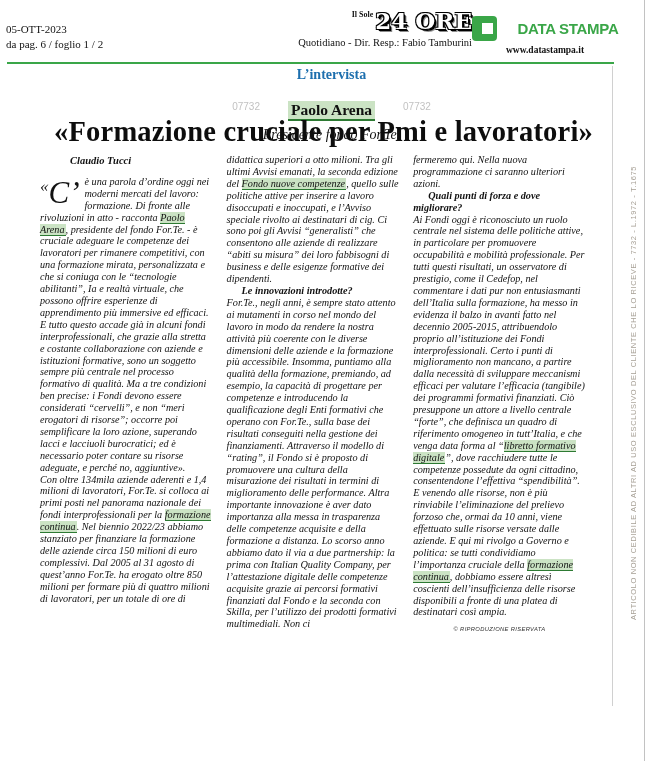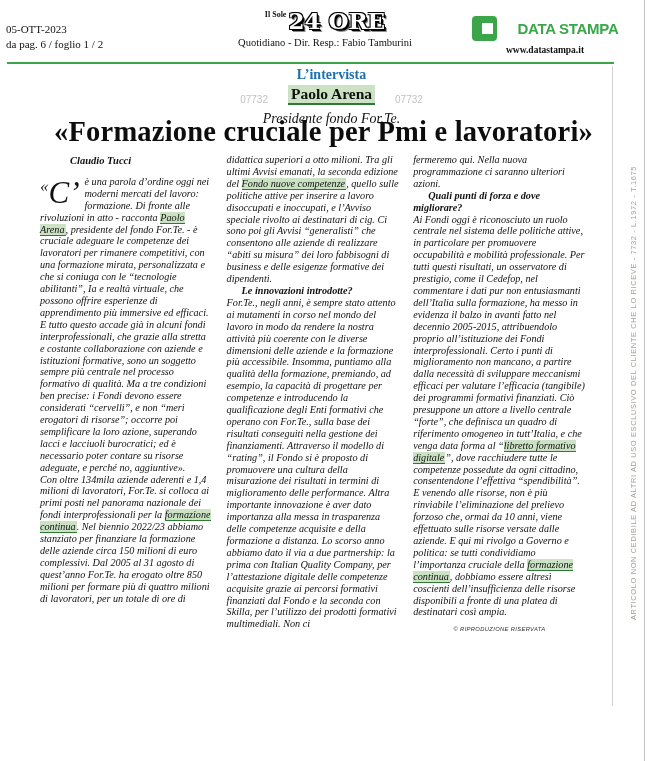--- a/index.html
+++ b/index.html
@@ -4,40 +4,40 @@
 <style>
   html,body{margin:0;padding:0;}
   body{
     width:647px;height:761px;background:#ffffff;overflow:hidden;
     font-family:"Liberation Serif", serif;color:#111;position:relative;
   }
   .page{position:absolute;inset:0;}
 
   
   .hdr-left{position:absolute;left:6px;top:22px;font-size:11px;line-height:15px;}
-  .hdr-center{position:absolute;left:160px;top:2px;width:330px;text-align:center;}
+  .hdr-center{position:absolute;left:142px;top:2px;width:330px;text-align:right;}
   .masthead{white-space:nowrap;line-height:26px;}
   .ms-small{font-size:8px;font-weight:bold;display:inline-block;vertical-align:12px;margin-right:2px;}
   .ms-big{
     font-family:"DejaVu Serif", serif;font-weight:bold;font-size:23px;color:#fff;letter-spacing:0px;
     text-shadow:-1px -1px 0 #000,1px -1px 0 #000,-1px 1px 0 #000,1px 1px 0 #000,2px 2px 0 #000,3px 3px 0 rgba(0,0,0,.45);
   }
   .hdr-info{font-size:10.5px;line-height:12.5px;}
   .hdr-right{position:absolute;right:22px;top:16px;width:160px;text-align:center;}
   .ds-row{display:flex;align-items:center;justify-content:center;gap:21px;}
   .ds-icon{width:25px;height:25px;background:var(--accent-green);border-radius:4px;position:relative;display:inline-block;}
   .ds-icon::after{content:"";position:absolute;width:11px;height:11px;background:#fff;right:4px;top:7px;}
   .ds-name{font-family:"Liberation Sans", sans-serif;font-weight:bold;font-size:15px;letter-spacing:-0.3px;color:var(--accent-green);white-space:nowrap;}
   .ds-url{font-size:9.5px;font-weight:bold;margin-top:4px;}
   .hdr-rule{position:absolute;top:62px;left:7px;width:607px;height:2px;background:var(--accent-green);}
 
   
   .intervista{position:absolute;top:67px;left:0;width:647px;padding-left:16px;box-sizing:border-box;text-align:center;}
   .iv-label{color:var(--label-blue);font-weight:bold;font-size:14px;line-height:16px;}
-  .iv-row{display:flex;justify-content:center;align-items:flex-end;gap:20px;margin-top:2px;}
+  .iv-row{display:flex;justify-content:center;align-items:flex-start;gap:28px;margin-top:18px;}
   .iv-code{font-family:"Liberation Sans", sans-serif;font-size:10px;color:var(--code-gray);}
   .iv-name{font-size:15.5px;font-weight:bold;line-height:18px;}
   .iv-role{font-style:italic;font-size:14px;margin-top:6px;}
 
   .hl{background:var(--highlight-bg);border-bottom:1.5px solid var(--highlight-line);padding:0 1px 0 0;}
   .hl-strong{background:var(--highlight-bg);border-bottom:2.5px solid var(--highlight-line);padding:0 3px;}
 
   
   .headline{
     position:absolute;top:116px;left:50%;transform:translateX(-50%);margin:0;

